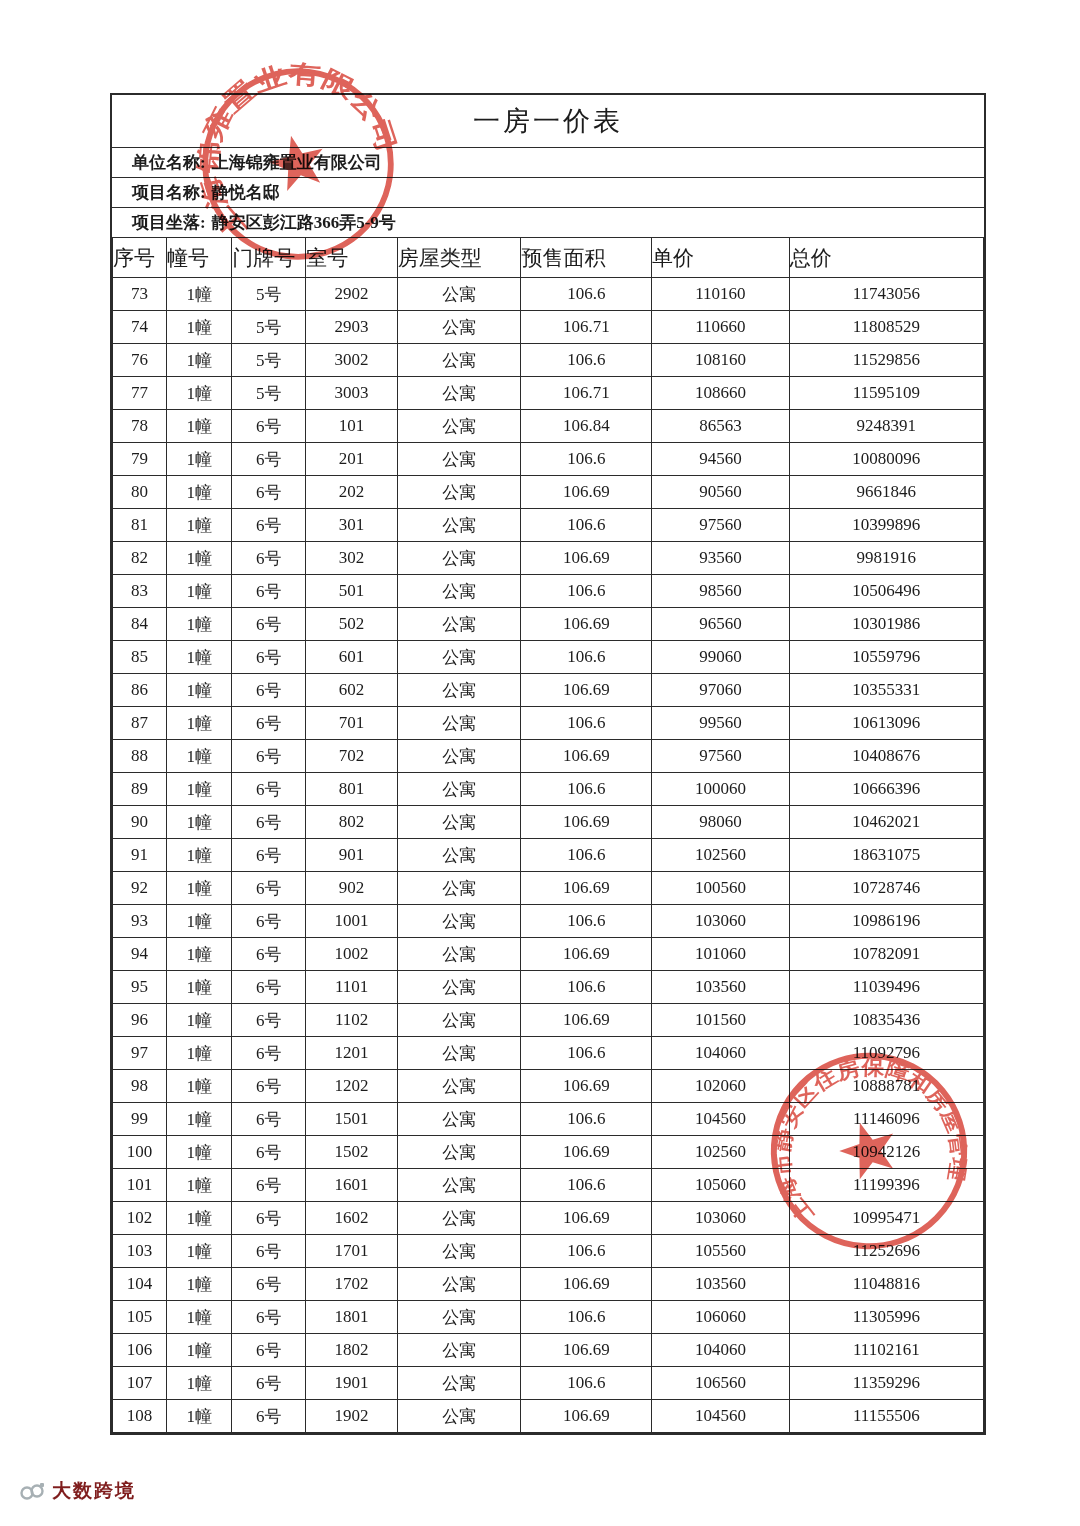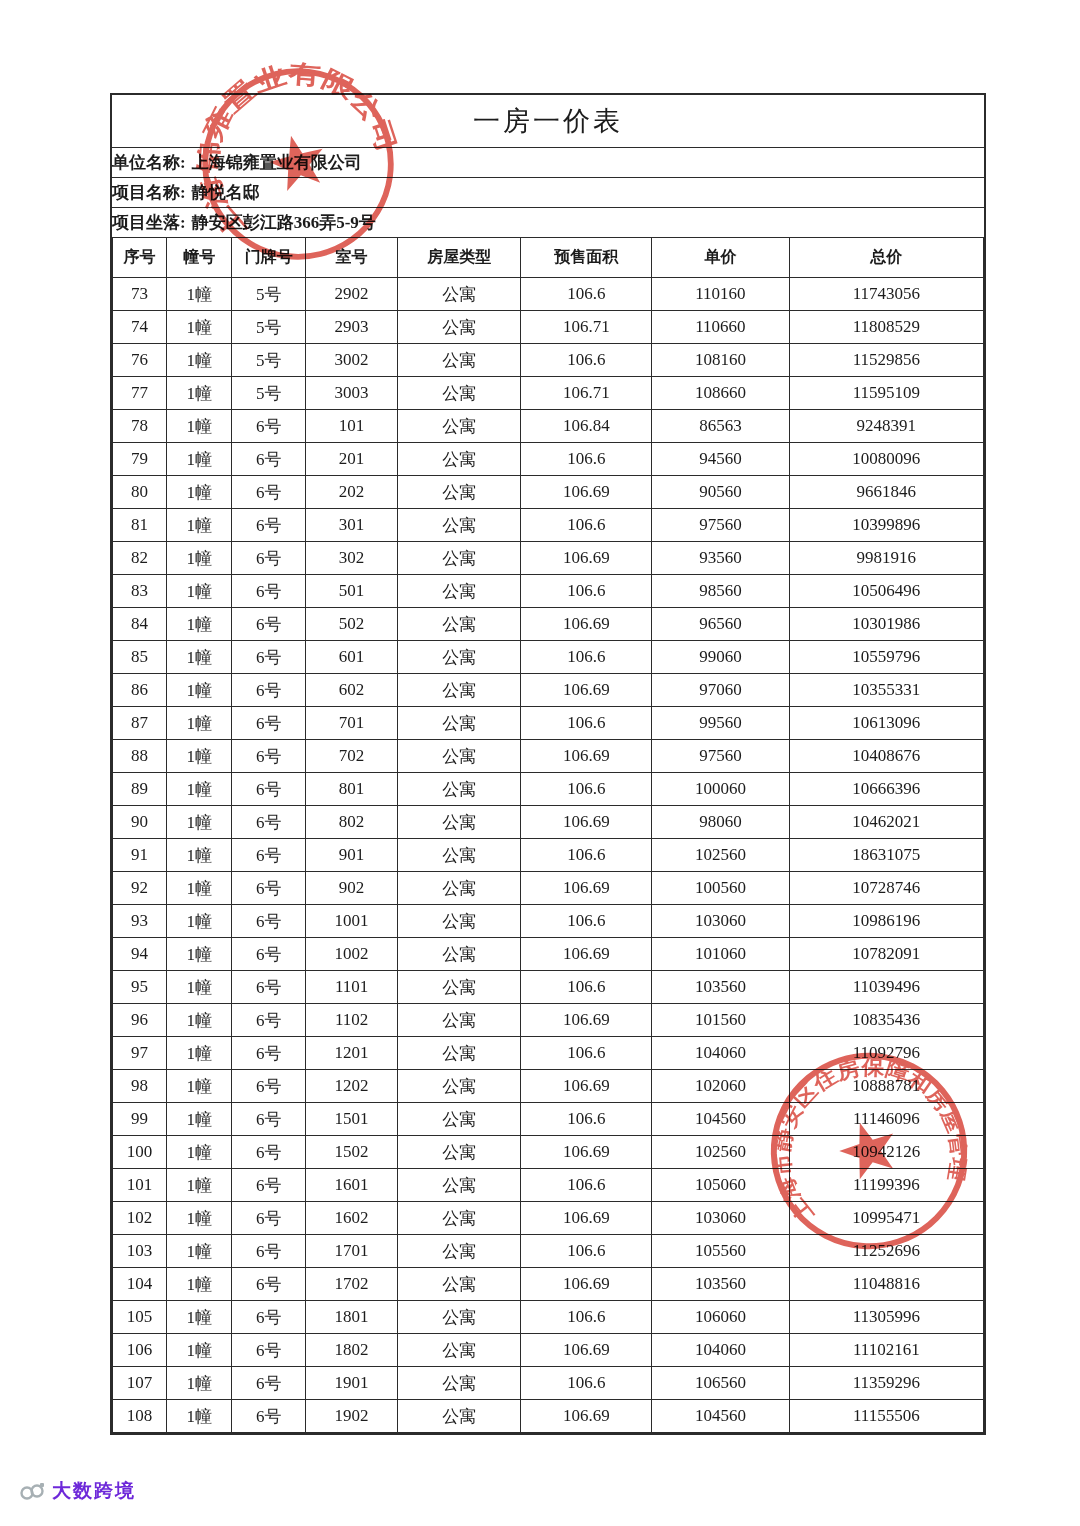--- a/index.html
+++ b/index.html
@@ -23,34 +23,34 @@
   }
   .title-row {
     height: 52px;
     display: flex; align-items: center; justify-content: center;
     font-size: 27px; letter-spacing: 3px; font-weight: 500;
   }
   .info-row {
     height: 30px;
     border-top: 1px solid #2b2b2b;
     display: flex; align-items: center;
-    padding-left: 0;
+    padding-left: 20px;
     font-size: 17px; font-weight: bold; text-align: right;
   }
   .info-row .lbl { margin-right: 6px; }
   table {
     width: 100%;
     border-collapse: collapse;
     table-layout: fixed;
   }
   table, th, td { border: 1px solid #2b2b2b; }
   thead th {
     height: 40px;
-    font-size: 16px; font-weight: bold;
-    text-align: center; vertical-align: middle;
+    font-size: 21px; font-weight: normal;
+    text-align: left; vertical-align: middle;
     border-top: 1px solid #2b2b2b;
   }
   tbody td {
     height: 33px;
     font-size: 17px;
     text-align: center; vertical-align: middle;
     white-space: nowrap; overflow: hidden;
   }
   col.c-xh  { width: 6.2%; }
   col.c-zh  { width: 7.5%; }
@@ -67,21 +67,21 @@
     opacity: 0.85;
     pointer-events: none;
   }
   .stamp-top   { left: 182px; top: 48px;   width: 232px; height: 232px; transform: rotate(-14deg); }
   .stamp-right { left: 750px; top: 1032px; width: 238px; height: 238px; transform: rotate(-18deg); }
 
   .watermark {
     position: absolute;
     left: 20px; top: 1478px;
     display: flex; align-items: center; gap: 6px;
-    color: #6d28d9;
+    color: #7f1d1d;
     font-family: "Liberation Sans", "DejaVu Sans", sans-serif;
     font-size: 19px; font-weight: bold;
     letter-spacing: 2px;
   }
   .watermark svg { display: block; }
 </style>
 </head>
 <body>
 
 <div class="page">

